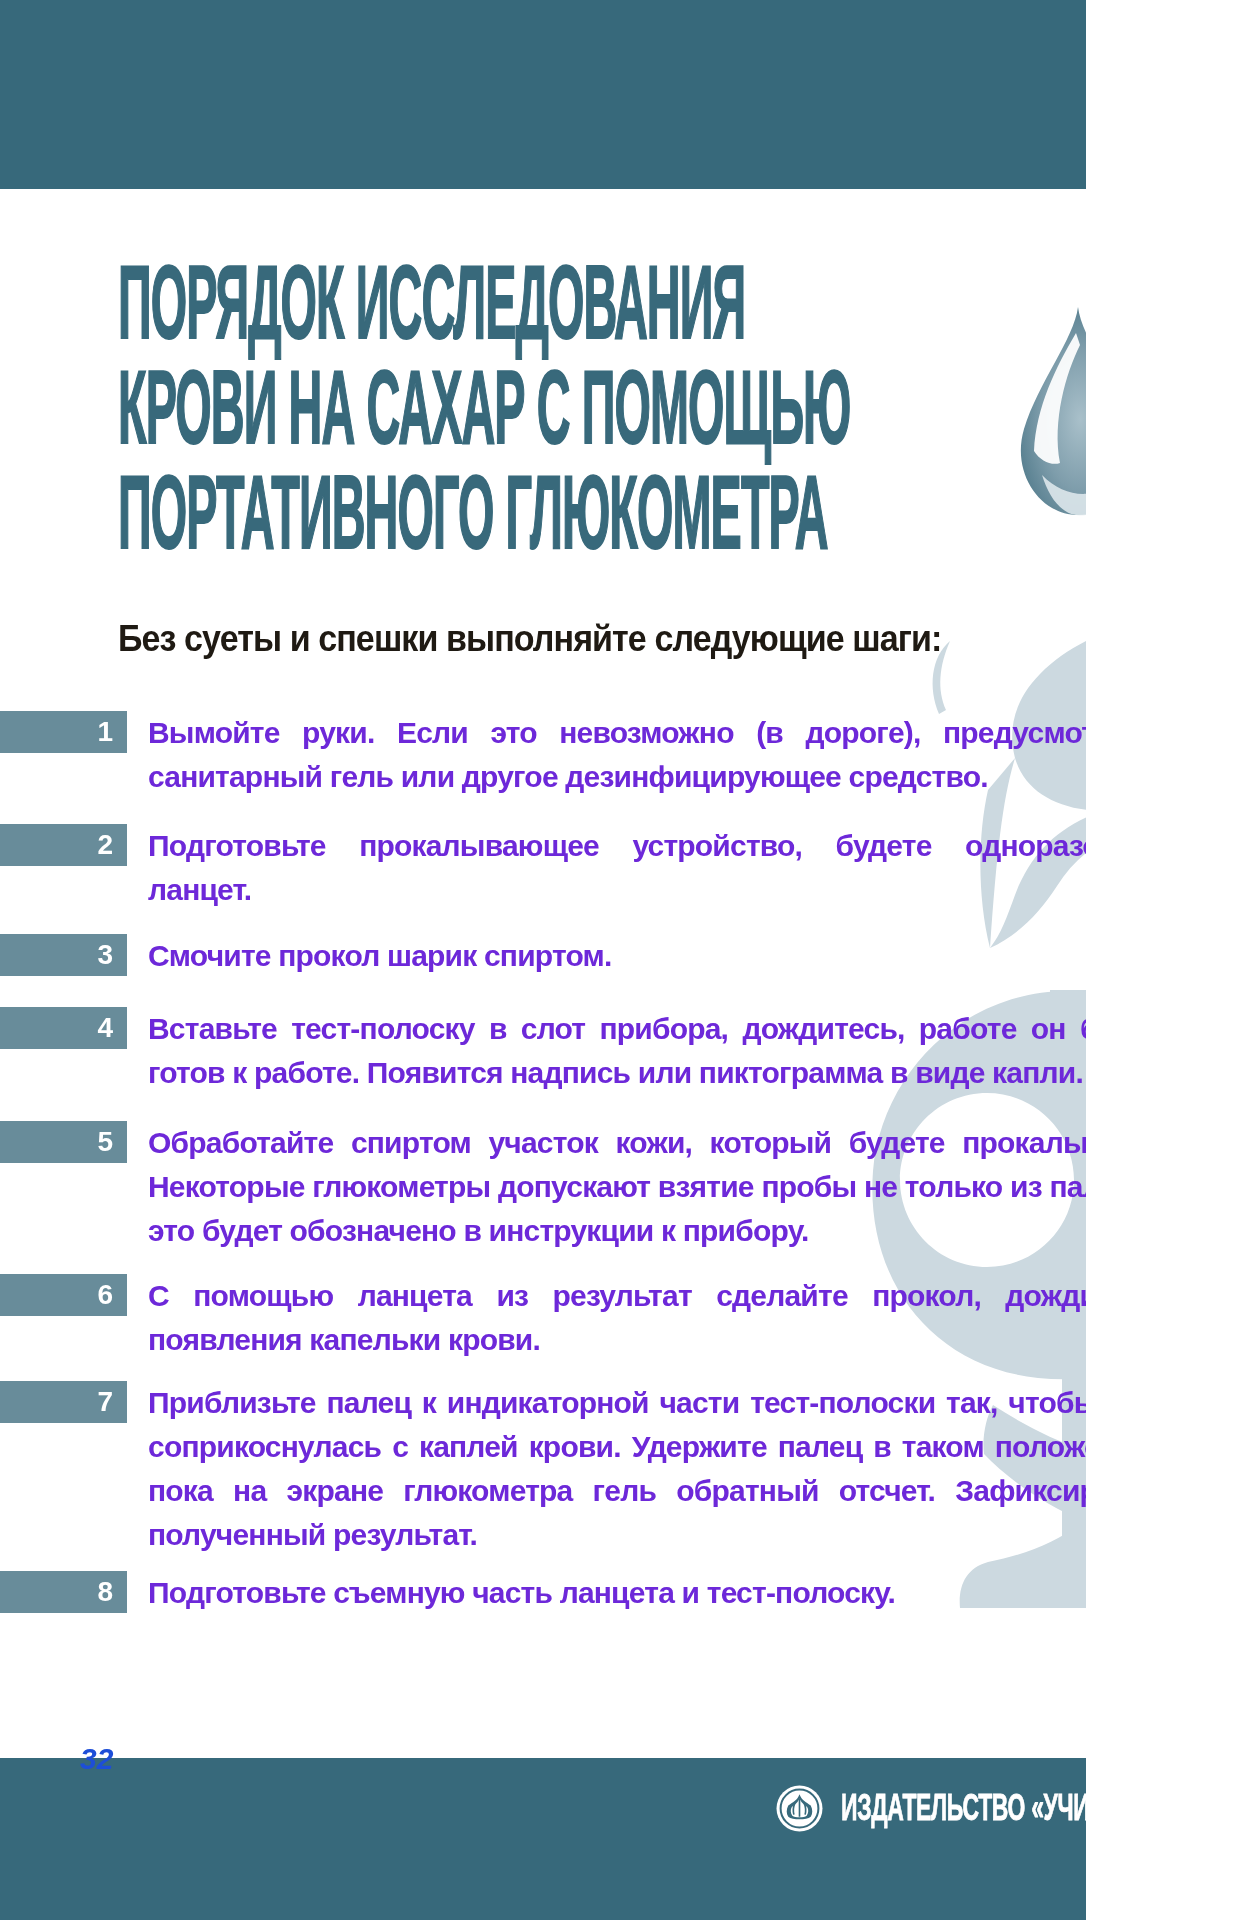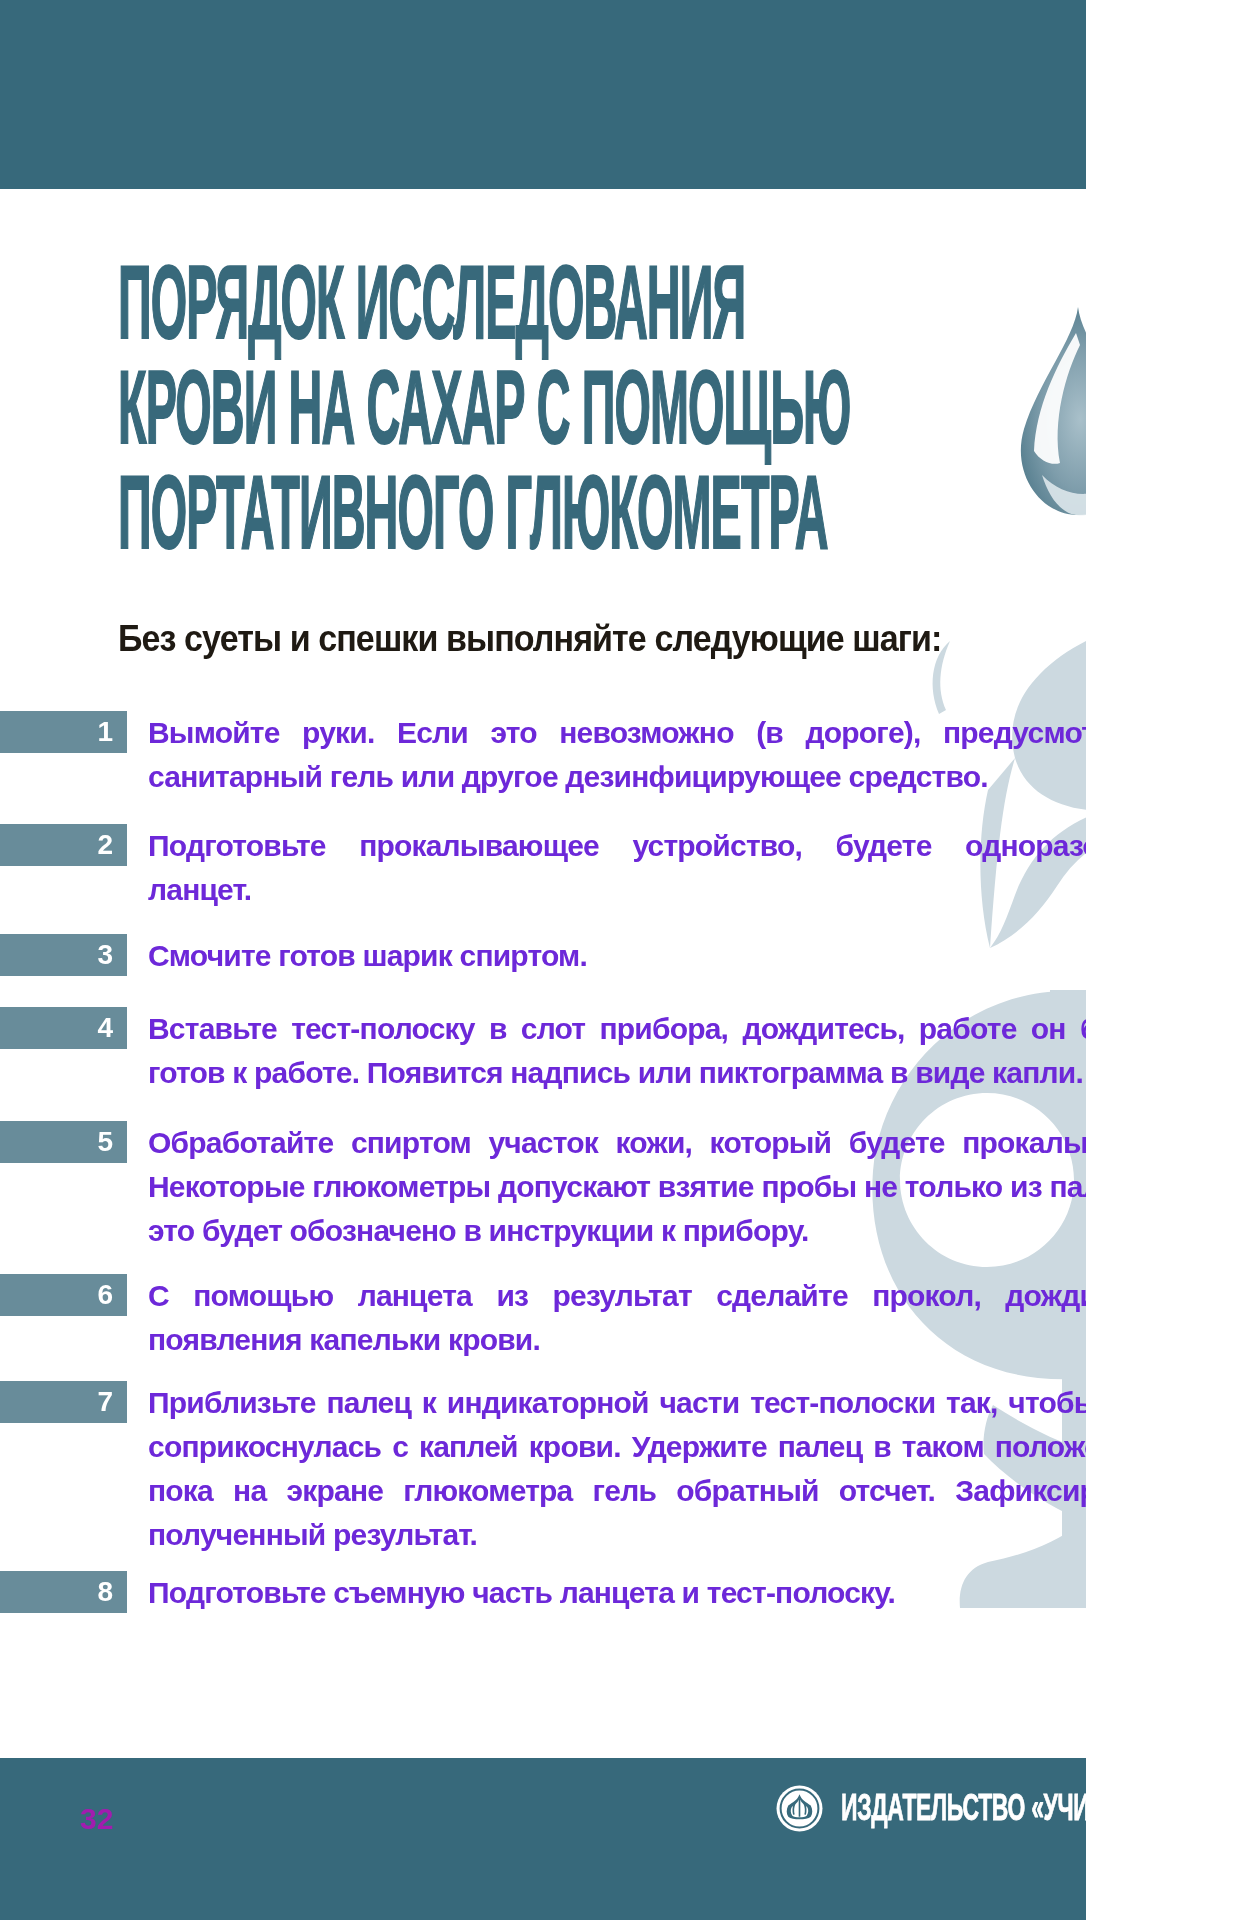--- a/index.html
+++ b/index.html
@@ -32,21 +32,21 @@
     position:absolute;left:0;top:0;width:127px;height:42px;background:#688c9a;
     display:flex;align-items:center;justify-content:flex-end;padding-right:14px;box-sizing:border-box;
   }
   .step-num{font-weight:700;font-size:28px;color:#ffffff;}
   .step-text{
     position:absolute;left:148px;top:0;width:1012px;
     font-weight:700;font-size:30px;line-height:44px;color:#6d28d9;
     text-align:justify;letter-spacing:-0.8px;hyphens:manual;-webkit-hyphens:manual;
   }
   
-  .page-number{position:absolute;left:80px;top:1802px;font-weight:700;font-size:30px;color:#a21caf;z-index:2;}
+  .page-number{position:absolute;left:80px;top:1742px;font-weight:700;font-size:30px;color:#1d4ed8;z-index:2;font-style:italic;}
   .publisher{position:absolute;left:776px;top:1784px;height:48px;display:flex;align-items:center;z-index:2;}
   .publisher-logo{width:47px;height:47px;flex:0 0 auto;}
   .publisher-name{
     margin-left:18px;font-weight:700;font-size:37px;color:#ffffff;white-space:nowrap;
     letter-spacing:-0.5px;-webkit-text-stroke:0.8px #ffffff;
     transform:scaleX(0.62);transform-origin:0 50%;
   }
 </style>
 </head>
 <body>
@@ -101,21 +101,21 @@
     <div class="step-tab">
       <span class="step-num">2</span>
     </div>
     <div class="step-text">Подготовьте прокалывающее устройство, будете одноразовый ланцет.</div>
   </div>
 
   <div class="step" style="top:934px">
     <div class="step-tab">
       <span class="step-num">3</span>
     </div>
-    <div class="step-text">Смочите готов шарик спиртом.</div>
+    <div class="step-text">Смочите прокол шарик спиртом.</div>
   </div>
 
   <div class="step" style="top:1007px">
     <div class="step-tab">
       <span class="step-num">4</span>
     </div>
     <div class="step-text">Вставьте тест-полоску в слот прибора, дождитесь, работе он будет готов к работе. Появится надпись или пиктограмма в виде капли.</div>
   </div>
 
   <div class="step" style="top:1121px">

